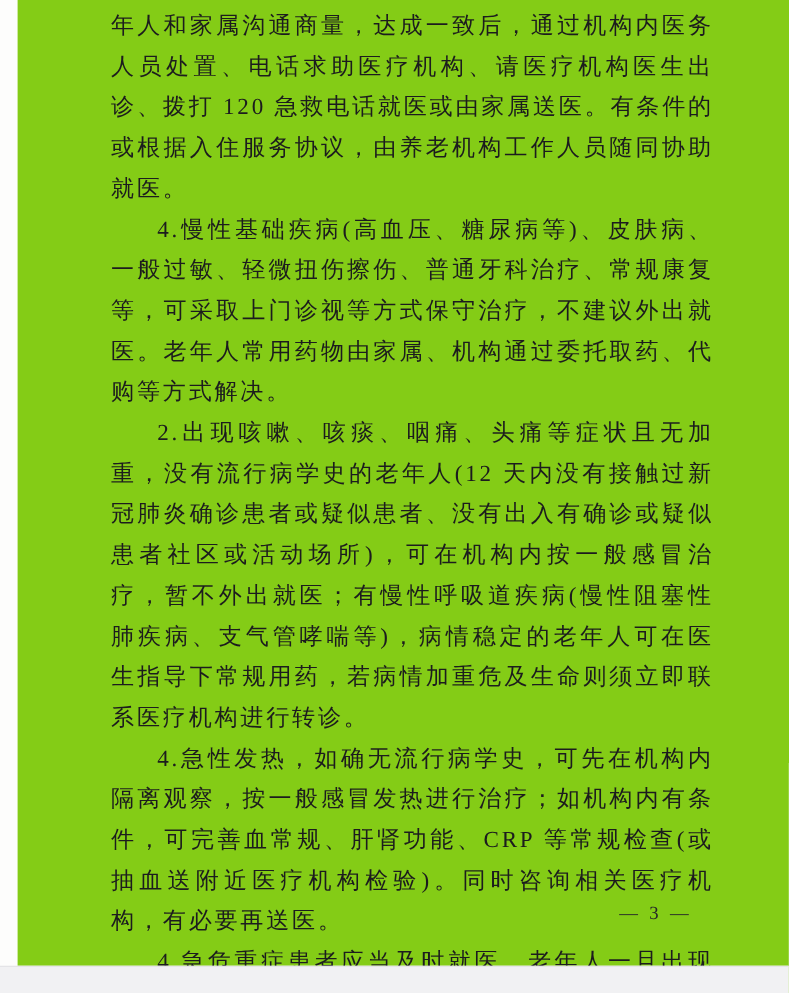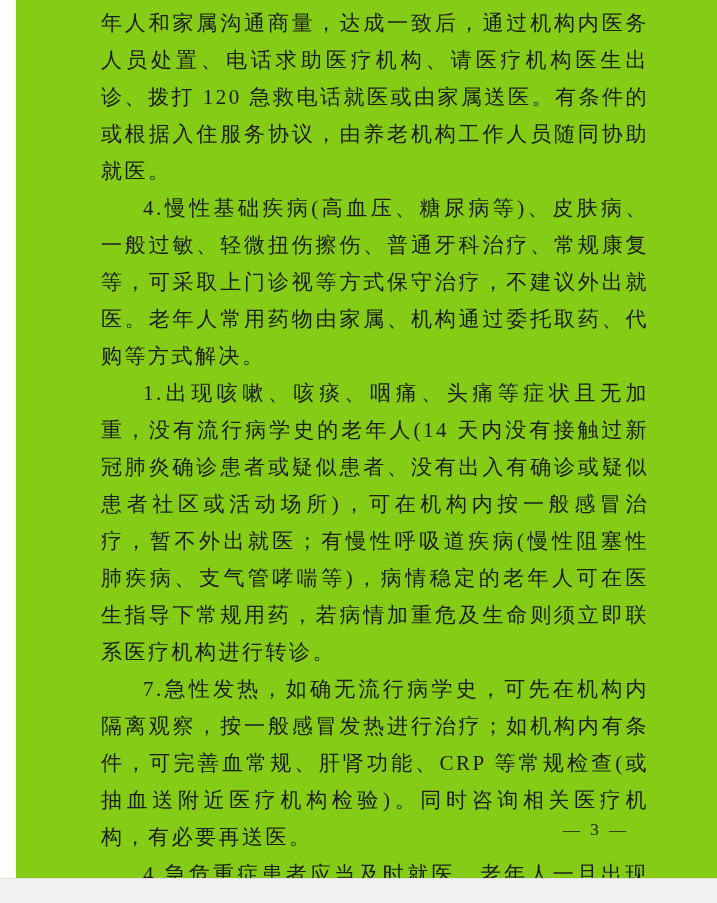--- a/index.html
+++ b/index.html
@@ -60,22 +60,22 @@
     box-sizing: border-box;
   }
 </style>
 </head>
 <body>
 
 <div class="scan-page">
   <div class="doc-body">
     <p class="para">年人和家属沟通商量，达成一致后，通过机构内医务人员处置、电话求助医疗机构、请医疗机构医生出诊、拨打 120 急救电话就医或由家属送医。有条件的或根据入住服务协议，由养老机构工作人员随同协助就医。</p>
     <p class="para indent">4.慢性基础疾病(高血压、糖尿病等)、皮肤病、一般过敏、轻微扭伤擦伤、普通牙科治疗、常规康复等，可采取上门诊视等方式保守治疗，不建议外出就医。老年人常用药物由家属、机构通过委托取药、代购等方式解决。</p>
-    <p class="para indent">1.出现咳嗽、咳痰、咽痛、头痛等症状且无加重，没有流行病学史的老年人(14 天内没有接触过新冠肺炎确诊患者或疑似患者、没有出入有确诊或疑似患者社区或活动场所)，可在机构内按一般感冒治疗，暂不外出就医；有慢性呼吸道疾病(慢性阻塞性肺疾病、支气管哮喘等)，病情稳定的老年人可在医生指导下常规用药，若病情加重危及生命则须立即联系医疗机构进行转诊。</p>
-    <p class="para indent">7.急性发热，如确无流行病学史，可先在机构内隔离观察，按一般感冒发热进行治疗；如机构内有条件，可完善血常规、肝肾功能、CRP 等常规检查(或抽血送附近医疗机构检验)。同时咨询相关医疗机构，有必要再送医。</p>
+    <p class="para indent">2.出现咳嗽、咳痰、咽痛、头痛等症状且无加重，没有流行病学史的老年人(12 天内没有接触过新冠肺炎确诊患者或疑似患者、没有出入有确诊或疑似患者社区或活动场所)，可在机构内按一般感冒治疗，暂不外出就医；有慢性呼吸道疾病(慢性阻塞性肺疾病、支气管哮喘等)，病情稳定的老年人可在医生指导下常规用药，若病情加重危及生命则须立即联系医疗机构进行转诊。</p>
+    <p class="para indent">4.急性发热，如确无流行病学史，可先在机构内隔离观察，按一般感冒发热进行治疗；如机构内有条件，可完善血常规、肝肾功能、CRP 等常规检查(或抽血送附近医疗机构检验)。同时咨询相关医疗机构，有必要再送医。</p>
     <p class="para indent">4.急危重症患者应当及时就医。老年人一旦出现慢性病急性加重或突发急病，养老机构应当立即实施力所能及的抢救措施，同时拨打 120 急救电话送医，并及时通知老年人家属。</p>
 
   </div>
 
   <div class="page-number">— 3 —</div>
 </div>
 
 <div class="footer-band"></div>
 
 </body></html>

